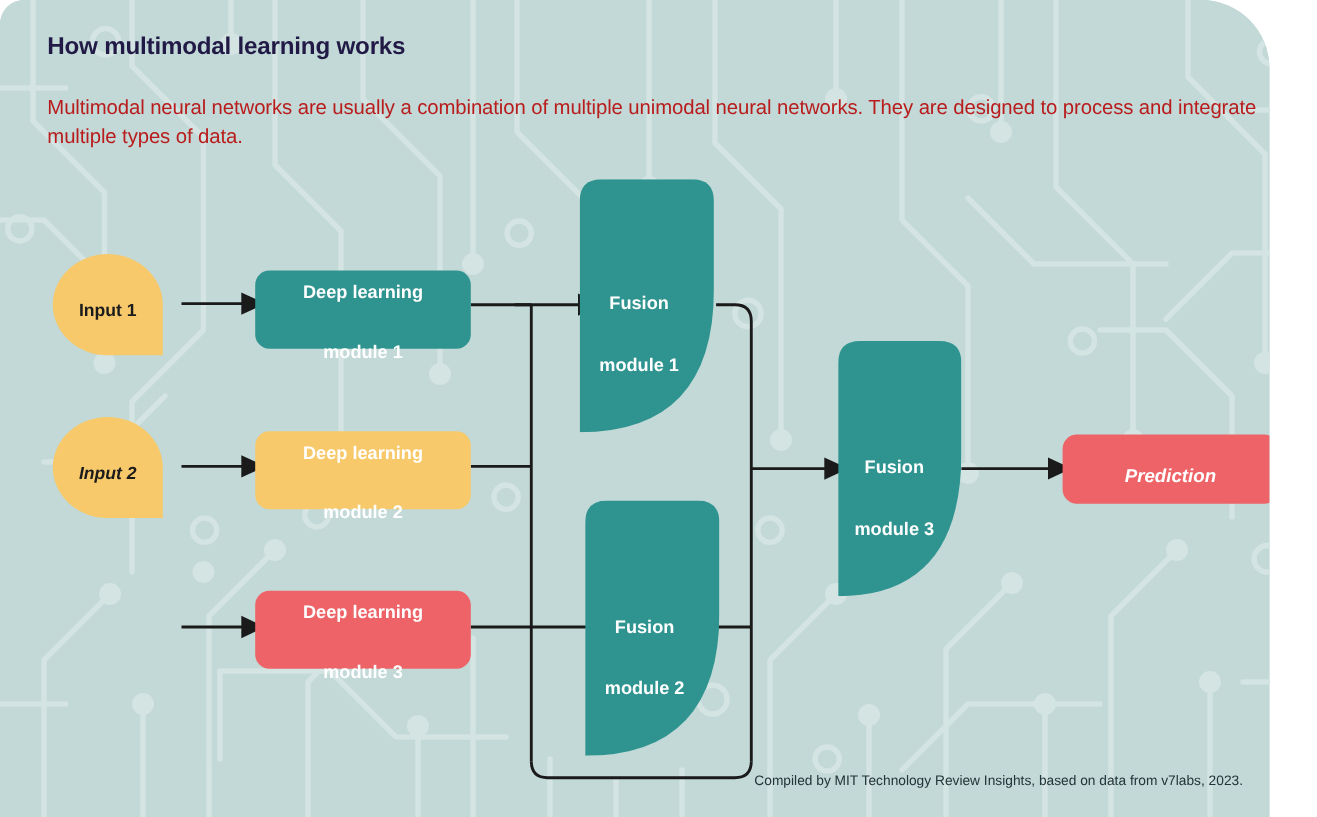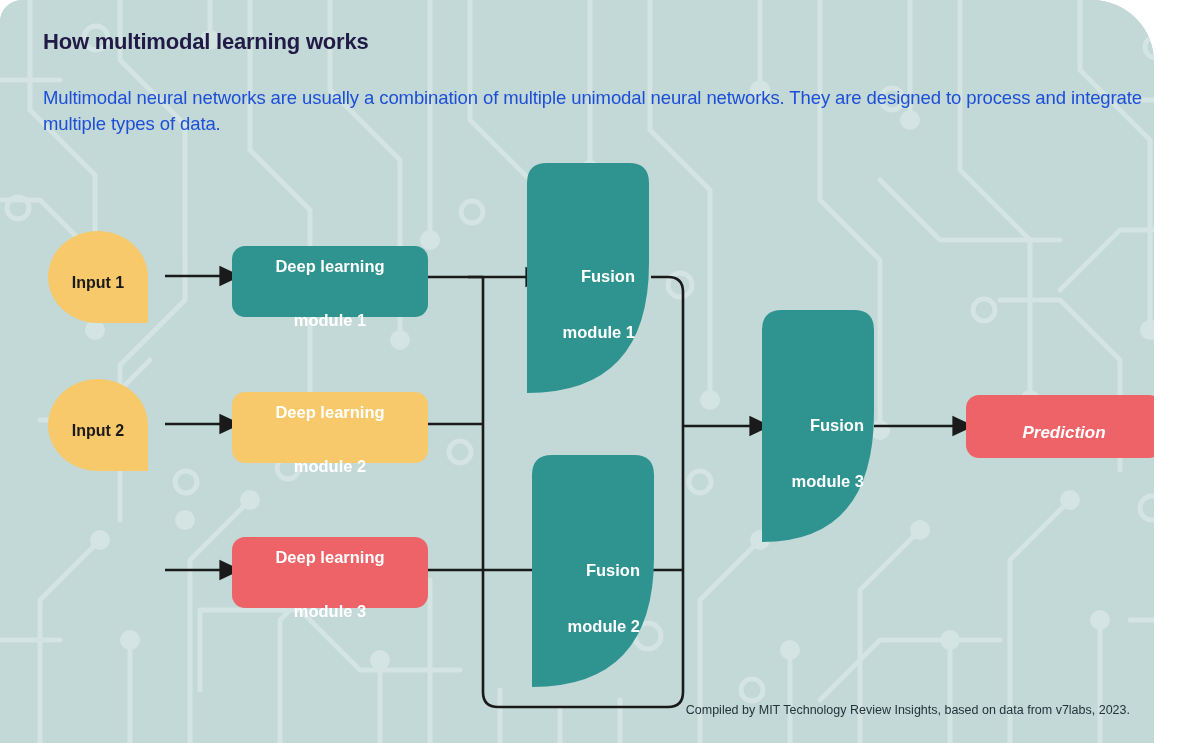--- a/index.html
+++ b/index.html
@@ -23,21 +23,21 @@
   #content{position:absolute;inset:0;}
 
   
   #title{
     position:absolute;left:43px;top:29px;
     font-size:22px;font-weight:bold;color:#221a46;
     letter-spacing:-0.2px;
   }
   #subtitle{
     position:absolute;left:43px;top:85px;width:1135px;
-    font-size:18.5px;line-height:26px;color:#1d4ed8;
+    font-size:18.5px;line-height:26px;color:#b91c1c;
     letter-spacing:-0.1px;
   }
   #footnote{
     position:absolute;right:24px;top:703px;
     font-size:12.5px;color:#22333a;
     text-align:right;white-space:nowrap;
   }
 
   
   .node{position:absolute;display:flex;align-items:center;justify-content:center;text-align:center;}
@@ -54,21 +54,21 @@
     border-radius:13px;
     color:#ffffff;font-weight:bold;font-size:16.5px;line-height:21px;
   }
   .fusion-node{
     color:#ffffff;font-weight:bold;font-size:16.5px;line-height:22px;
   }
   .fusion-shape{
     position:absolute;inset:0;
   }
   .fusion-label{
-    position:absolute;left:0;right:14px;text-align:right;
+    position:absolute;left:0;right:14px;text-align:center;
   }
   .pred-node{
     width:196px;height:63px;
     border-radius:13px;
     background:#ee6367;
     color:#ffffff;font-weight:bold;font-size:17px;font-style:italic;
   }
 
   #wires{position:absolute;left:0;top:0;width:1197px;height:743px;pointer-events:none;}
 </style>
@@ -214,21 +214,21 @@
 
         <line x1="683" y1="426" x2="752" y2="426" marker-end="url(#arw)"></line>
 
         <line x1="874" y1="426" x2="955" y2="426" marker-end="url(#arw)"></line>
       </g>
     </svg>
 
     <div class="node input-node" style="left:48px;top:231px;text-align:center;">
       <span>Input 1</span>
     </div>
-    <div class="node input-node" style="left:48px;top:379px;">
+    <div class="node input-node" style="left:48px;top:379px;font-style:italic;">
       <span>Input 2</span>
     </div>
 
     <div class="node dl-node" style="left:232px;top:246px;background:#2f9490;">
       <span>
         <span>Deep learning</span><br>
         <span>module 1</span>
       </span>
     </div>
     <div class="node dl-node" style="left:232px;top:392px;background:#f7c96b;">

